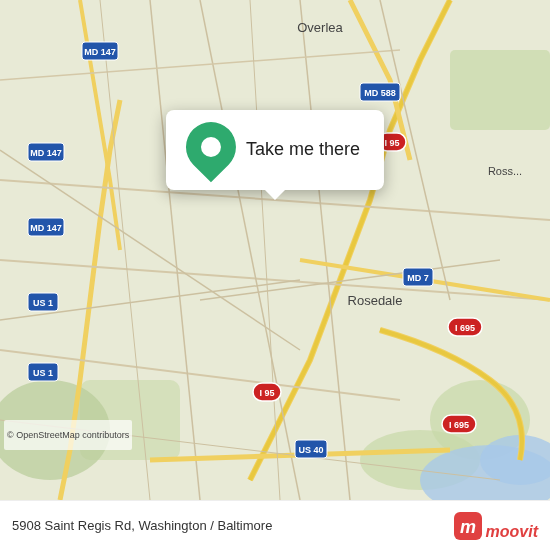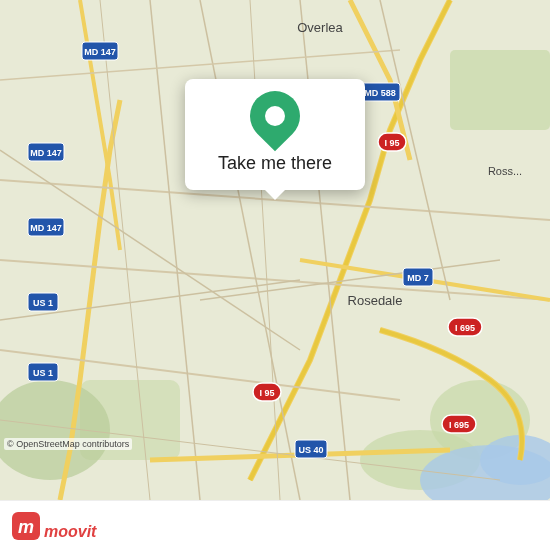--- a/index.html
+++ b/index.html
@@ -29,21 +29,21 @@
     #location-popup {
       position: absolute;
       left: 50%;
       top: 38%;
       transform: translate(-50%, -100%);
       background: white;
       border-radius: 8px;
       box-shadow: 0 4px 15px rgba(0,0,0,0.3);
       padding: 12px 20px 14px;
       display: flex;
-      flex-direction: column;
+      flex-direction: row;
       align-items: center;
       gap: 6px;
       min-width: 180px;
       z-index: 10;
     }
 
     #location-popup::after {
       content: '';
       position: absolute;
       bottom: -10px;
@@ -123,21 +123,21 @@
       margin-top: 13px;
     }
 
     #osm-credit {
       position: absolute;
       bottom: 50px;
       left: 4px;
       font-size: 9px;
       color: #444;
       background: rgba(255,255,255,0.7);
-      padding: 1px 3px;
+      padding: 10px 3px;
       border-radius: 2px;
     }
   </style>
 </head>
 <body>
 
 <div id="map-container">
   <svg id="map-svg" viewBox="0 0 550 500" xmlns="http://www.w3.org/2000/svg">
 
     <rect width="550" height="500" fill="#e8ead6"></rect>
@@ -234,20 +234,21 @@
     <button id="take-me-there-btn">Take me there</button>
   </div>
 
   
   <div id="osm-credit">
     <span>© OpenStreetMap contributors</span>
   </div>
 </div>
 
 <div id="bottom-bar">
+  <span id="address-text">5908 Saint Regis Rd, Washington / Baltimore</span>
   <div id="moovit-logo">
 
     <svg id="moovit-icon" viewBox="0 0 28 28" xmlns="http://www.w3.org/2000/svg">
       <rect width="28" height="28" rx="6" fill="#e04040"></rect>
 
       <text x="14" y="21" text-anchor="middle" font-size="18" fill="white" font-weight="bold" font-style="italic">m</text>
     </svg>
     <span id="moovit-label">moovit</span>
   </div>
 </div>

